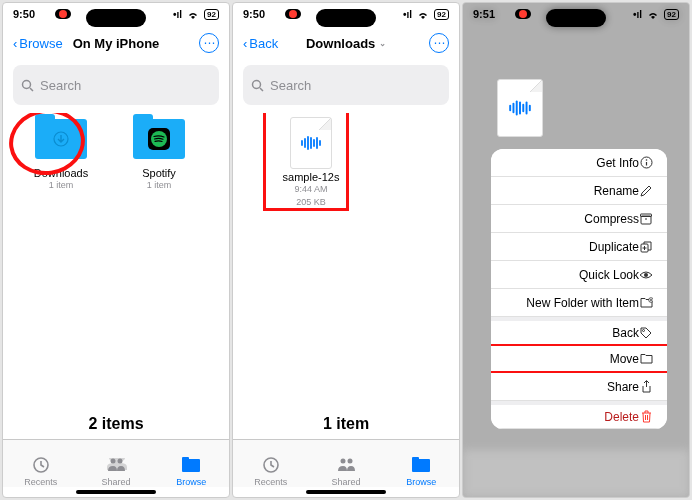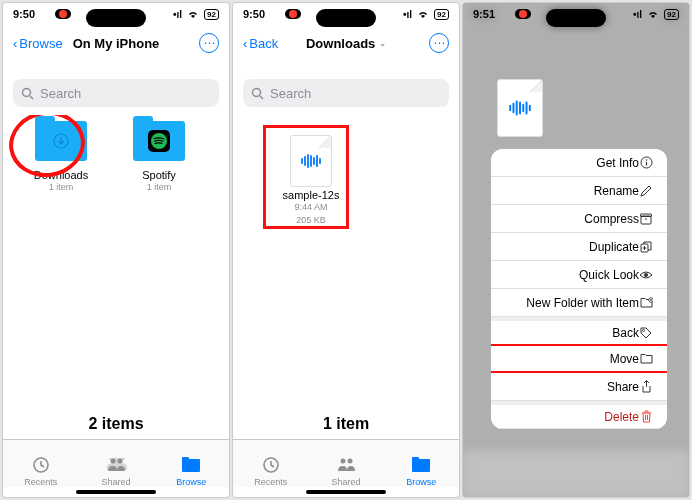--- a/index.html
+++ b/index.html
@@ -3,27 +3,27 @@
 <meta charset="utf-8">
 <style>
 * { margin: 0; padding: 0; box-sizing: border-box; font-family: -apple-system, BlinkMacSystemFont, "Segoe UI", sans-serif; }
 body { background: #e5e5e5; display: flex; gap: 2px; padding: 2px; width: 692px; height: 500px; }
 .phone { width: 229px; height: 496px; background: #fff; border-radius: 4px; position: relative; overflow: hidden; border: 1px solid #ccc; display: flex; flex-direction: column; }
 .phone.blurred { background: #c8c8c8; }
 .phone.blurred .status-bar, .phone.blurred .nav-bar, .phone.blurred .search-bar, .phone.blurred .content-area, .phone.blurred .footer-count, .phone.blurred .tab-bar { filter: blur(4px); opacity: 0.5; }
 .status-bar { height: 22px; display: flex; align-items: center; padding: 0 10px; font-size: 11px; font-weight: 600; position: relative; }
 .status-time { display: flex; align-items: center; gap: 20px; }
 .rec-dot { width: 8px; height: 8px; border-radius: 50%; background: #ff3b30; display: inline-block; }
-.status-right { margin-left: auto; display: flex; align-items: center; gap: 5px; font-size: 10px; }
+.status-right { margin-left: auto; display: flex; align-items: flex-end; gap: 5px; font-size: 10px; }
 .notch { position: absolute; top: 6px; left: 50%; transform: translateX(-50%); width: 60px; height: 18px; background: #000; border-radius: 12px; }
 .nav-bar { height: 36px; display: flex; align-items: center; padding: 0 10px; position: relative; }
 .nav-back { color: #007aff; font-size: 13px; display: flex; align-items: center; gap: 2px; }
 .nav-title { position: absolute; left: 50%; transform: translateX(-50%); font-size: 13px; font-weight: 600; display: flex; align-items: center; gap: 4px; }
 .nav-action { margin-left: auto; width: 20px; height: 20px; border: 1.5px solid #007aff; border-radius: 50%; color: #007aff; font-size: 12px; display: flex; align-items: center; justify-content: center; letter-spacing: -1px; }
-.search-bar { margin: 18px 10px 8px; height: 28px; background: #eeeef0; border-radius: 8px; display: flex; align-items: center; padding: 0 8px; gap: 6px; color: #8e8e93; font-size: 13px; }
+.search-bar { margin: 4px 10px 8px; height: 40px; background: #eeeef0; border-radius: 8px; display: flex; align-items: center; padding: 0 8px; gap: 6px; color: #8e8e93; font-size: 13px; }
 .content-area { flex: 1; padding: 4px 10px; overflow: hidden; }
 .file-grid { display: flex; gap: 18px; flex-wrap: wrap; }
 .file-item { width: 80px; display: flex; flex-direction: column; align-items: center; text-align: center; position: relative; }
 .file-icon { width: 54px; height: 44px; position: relative; margin-bottom: 4px; display: flex; align-items: center; justify-content: center; }
 .folder-icon { width: 52px; height: 40px; background: #1badf8; border-radius: 3px; position: relative; }
 .folder-icon::before { content: ''; position: absolute; top: -5px; left: 0; width: 20px; height: 8px; background: #1badf8; border-radius: 3px 3px 0 0; }
 .folder-glyph { position: absolute; top: 50%; left: 50%; transform: translate(-50%, -50%); width: 18px; height: 18px; display: flex; align-items: center; justify-content: center; }
 .doc-icon { width: 42px; height: 52px; background: #fff; border: 1px solid #ddd; border-radius: 3px; position: relative; display: flex; align-items: center; justify-content: center; }
 .doc-fold { position: absolute; top: 0; right: 0; width: 12px; height: 12px; background: linear-gradient(135deg, transparent 48%, #ddd 50%, #f2f2f2 52%); }
 .file-name { font-size: 11px; margin-top: 2px; }
@@ -190,21 +190,21 @@
     <span>
         <svg width="13" height="13" viewBox="0 0 13 13">
           <circle cx="5.5" cy="5.5" r="4" fill="none" stroke="#8e8e93" stroke-width="1.5"></circle>
           <line x1="9" y1="9" x2="12" y2="12" stroke="#8e8e93" stroke-width="1.5"></line>
         </svg>
       </span>
     <span>Search</span>
   </div>
   <div class="content-area">
     <div class="file-grid">
-      <div class="file-item" style="margin-left:28px;margin-top:16px;">
+      <div class="file-item" style="margin-left:28px;margin-top:0;">
         <div class="doc-icon">
           <div class="doc-fold"></div>
           <svg width="22" height="14" viewBox="0 0 22 14">
               <g stroke="#007aff" stroke-width="1.8" stroke-linecap="round">
                 <line x1="2" y1="5" x2="2" y2="9"></line>
                 <line x1="5" y1="3" x2="5" y2="11"></line>
                 <line x1="8" y1="1" x2="8" y2="13"></line>
                 <line x1="11" y1="2" x2="11" y2="12"></line>
                 <line x1="14" y1="4" x2="14" y2="10"></line>
                 <line x1="17" y1="2" x2="17" y2="12"></line>

